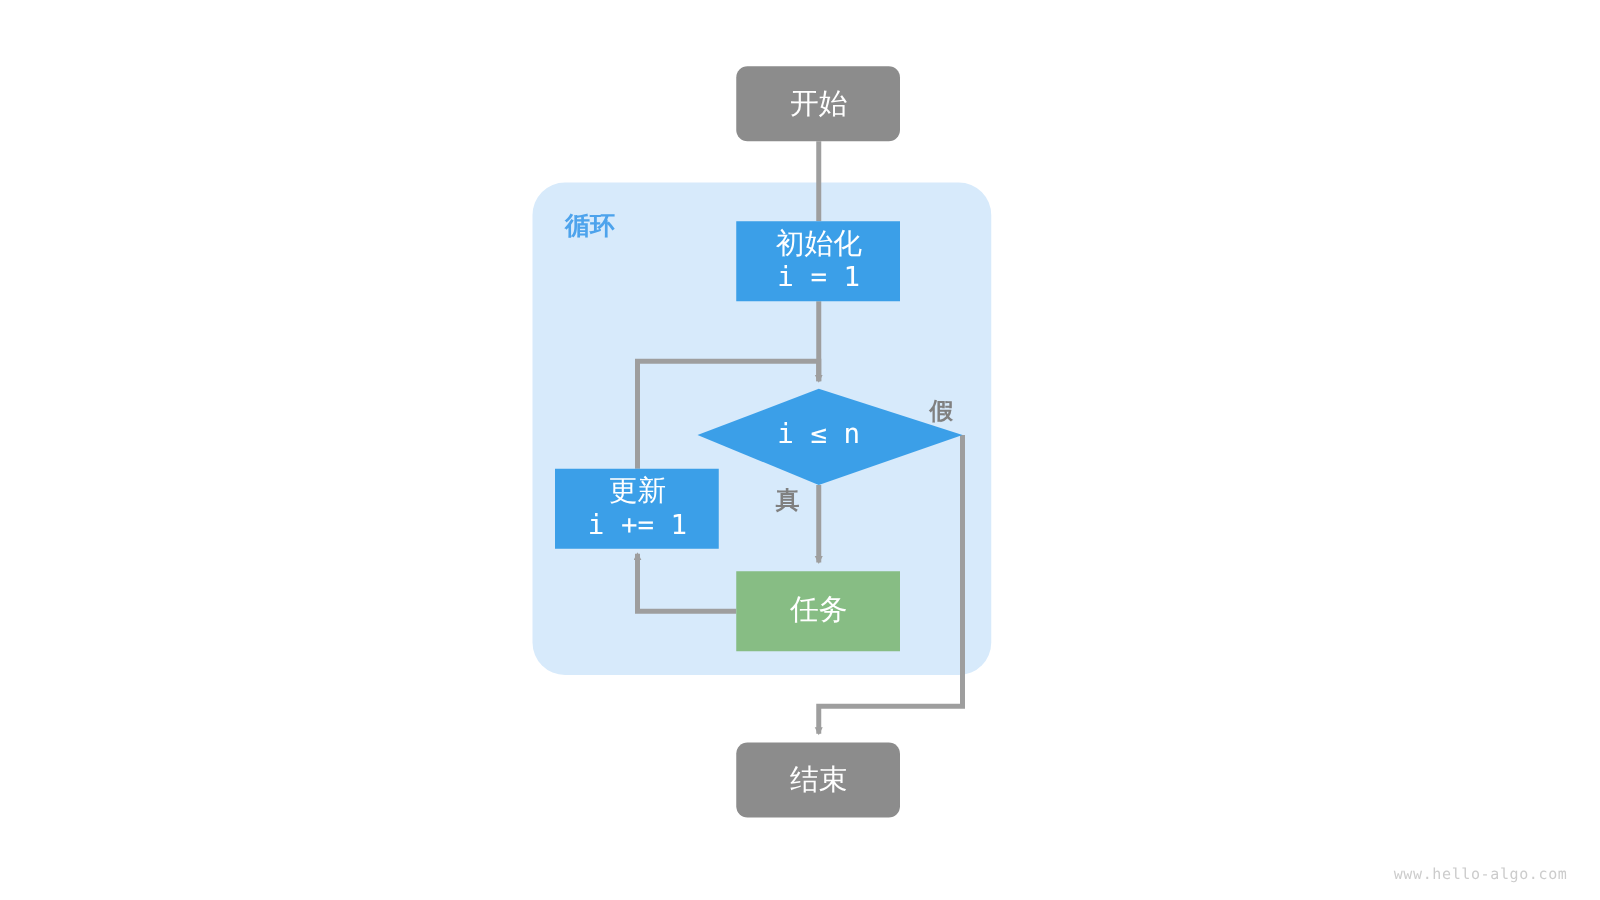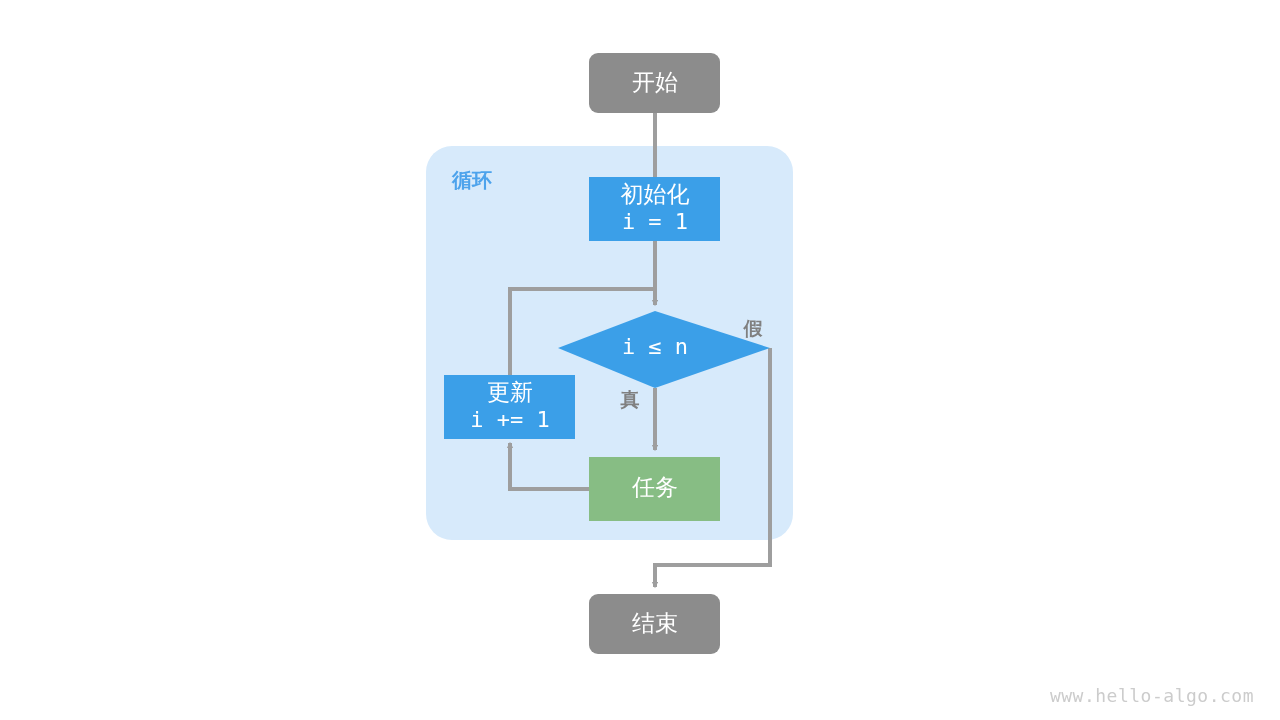--- a/index.html
+++ b/index.html
@@ -54,21 +54,21 @@
     font-weight: bold;
     fill: #4da3ec;
     text-anchor: start;
     dominant-baseline: middle;
   }
   .watermark {
     position: absolute;
     right: 26px;
     bottom: 14px;
     font-family: "DejaVu Sans Mono", "Liberation Mono", monospace;
-    font-size: 18px;
+    font-size: 12px;
     letter-spacing: 0.5px;
     color: #cccccc;
     white-space: nowrap;
     user-select: none;
   }
 </style>
 </head>
 <body>
 
 <div id="stage">

